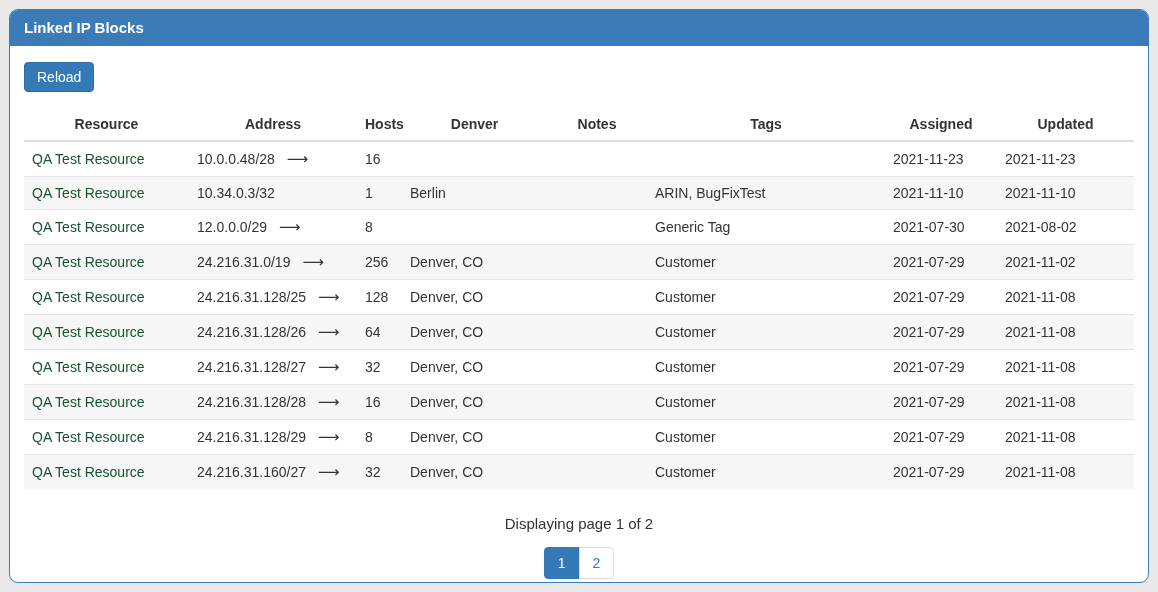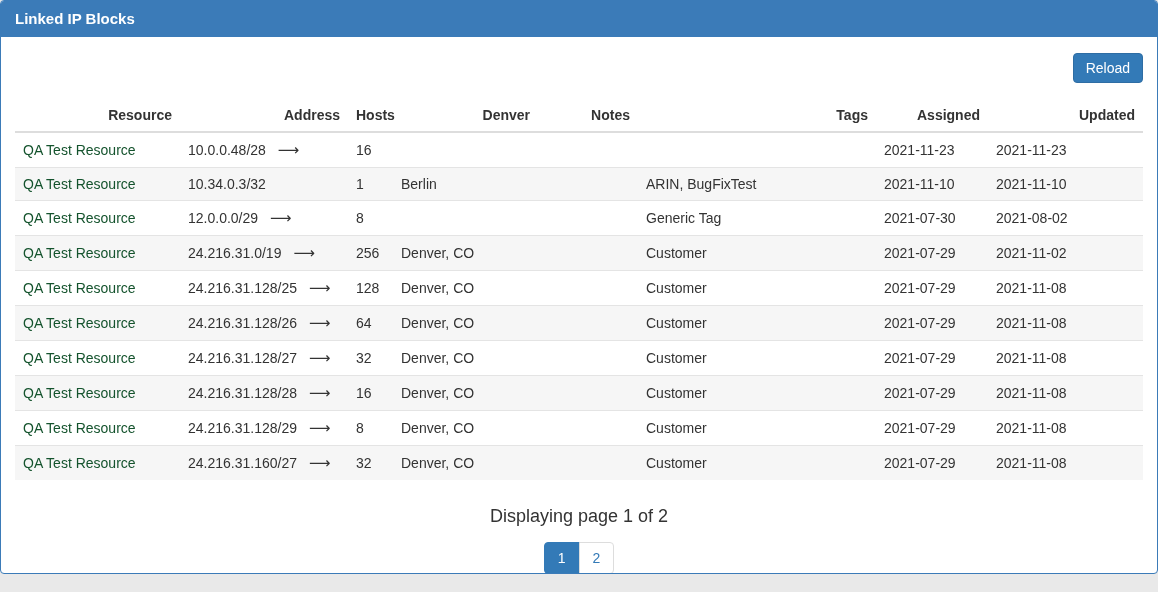--- a/index.html
+++ b/index.html
@@ -5,64 +5,65 @@
   * { box-sizing: border-box; }
   html, body {
     margin: 0;
     width: 1158px;
     height: 592px;
     background: #e9e9e9;
     font-family: "Liberation Sans", sans-serif;
     overflow: hidden;
   }
   .panel {
+    margin: 9px;
     height: 574px;
     background: #ffffff;
     border: 1px solid #3b7bb8;
-    border-radius: 4px;
+    border-radius: 9px;
     display: flex;
     flex-direction: column;
     overflow: hidden;
   }
   .panel-heading {
     background: #3b7bb8;
     color: #ffffff;
     font-size: 15px;
     font-weight: bold;
     padding: 9px 14px 10px;
     flex: 0 0 auto;
   }
   .panel-body {
     flex: 1 1 auto;
     padding: 6px 14px 10px;
   }
   .toolbar {
     display: flex;
-    justify-content: flex-end;
+    justify-content: flex-start;
     margin: 10px 0 16px;
   }
   .btn-reload {
     background: #337ab7;
     border: 1px solid #2e6da4;
     color: #ffffff;
     font-family: "Liberation Sans", sans-serif;
     font-size: 14px;
     padding: 6px 12px;
     border-radius: 4px;
     cursor: pointer;
   }
   table.ip-table {
     width: 100%;
     border-collapse: collapse;
     font-size: 14px;
     color: #333333;
     table-layout: fixed;
   }
   .ip-table th {
-    text-align: right;
+    text-align: center;
     font-weight: bold;
     padding: 8px;
     border-bottom: 2px solid #dddddd;
     white-space: nowrap;
   }
   .ip-table th:nth-child(1) { width: 165px; }
   .ip-table th:nth-child(2) { width: 168px; }
   .ip-table th:nth-child(3) { width: 45px;  }
   .ip-table th:nth-child(4) { width: 145px; }
   .ip-table th:nth-child(5) { width: 100px; }
@@ -82,21 +83,21 @@
   }
   .arrow {
     margin-left: 12px;
     color: #333333;
     font-size: 15px;
     text-decoration: none;
     cursor: pointer;
   }
   .page-status {
     text-align: center;
-    font-size: 18px;
+    font-size: 15px;
     color: #333333;
     margin-top: 26px;
   }
   .pagination {
     display: flex;
     justify-content: center;
     margin-top: 15px;
   }
   .page-btn {
     border: 1px solid #dddddd;

